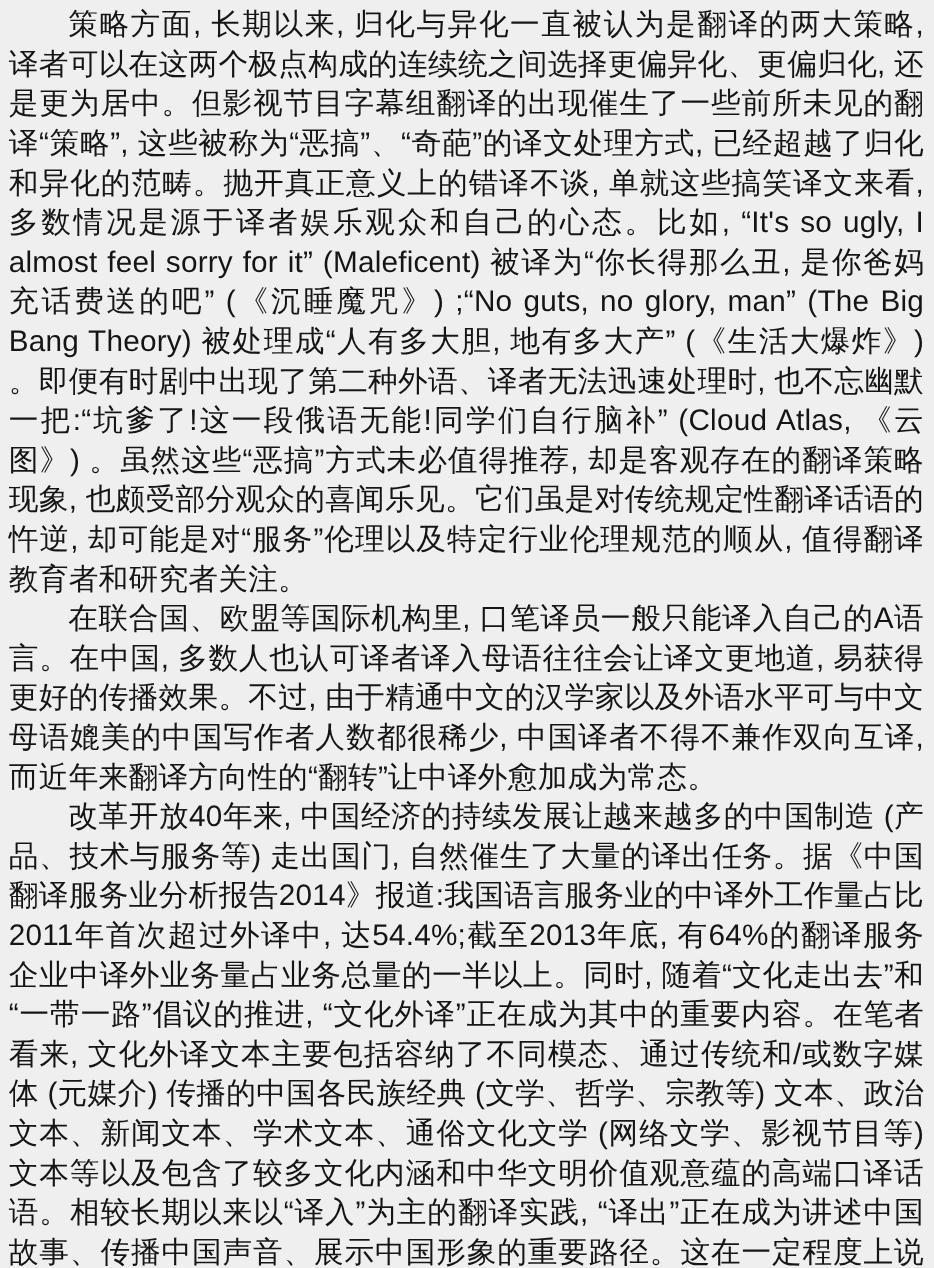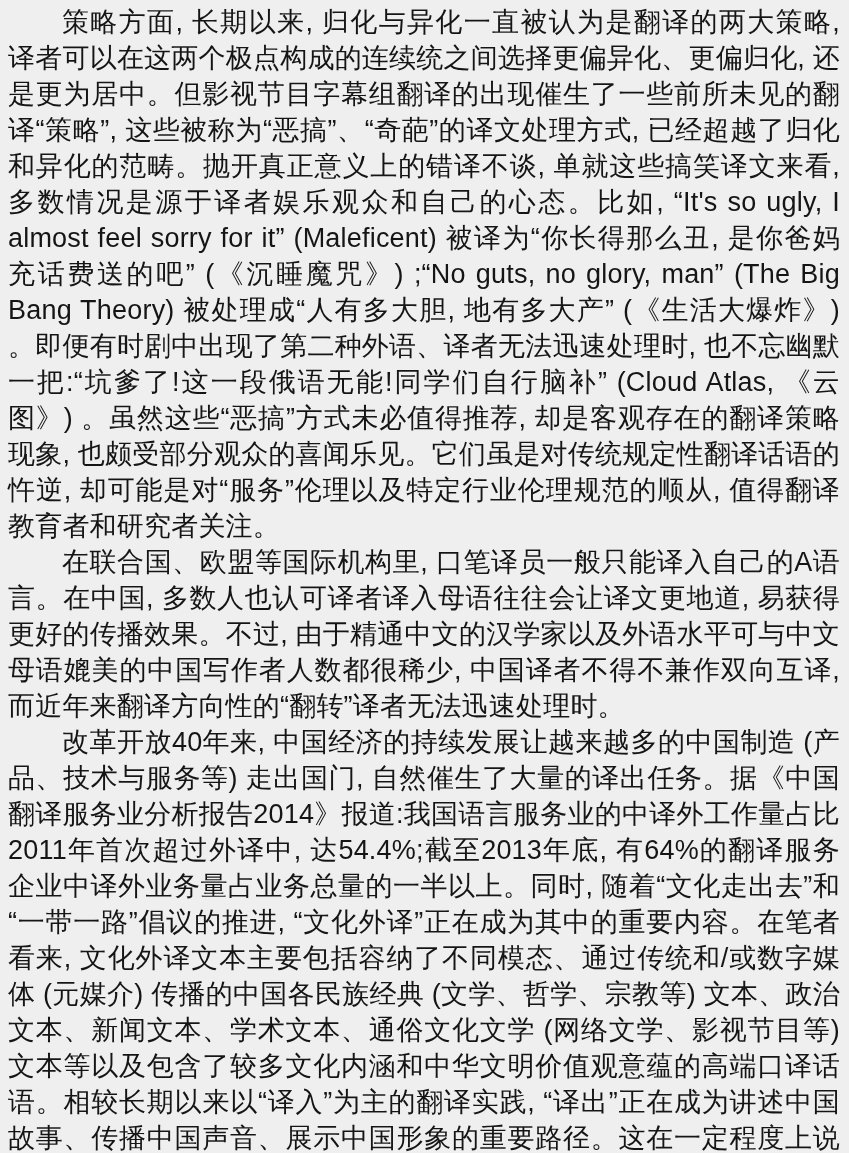--- a/index.html
+++ b/index.html
@@ -31,15 +31,15 @@
     text-indent: 2em;
     word-break: normal;
     letter-spacing: 0.2px;
   }
 </style>
 </head>
 <body>
 
 <main class="page">
   <p>策略方面, 长期以来, 归化与异化一直被认为是翻译的两大策略, 译者可以在这两个极点构成的连续统之间选择更偏异化、更偏归化, 还是更为居中。但影视节目字幕组翻译的出现催生了一些前所未见的翻译“策略”, 这些被称为“恶搞”、“奇葩”的译文处理方式, 已经超越了归化和异化的范畴。抛开真正意义上的错译不谈, 单就这些搞笑译文来看, 多数情况是源于译者娱乐观众和自己的心态。比如, “It's so ugly, I almost feel sorry for it” (Maleficent) 被译为“你长得那么丑, 是你爸妈充话费送的吧” (《沉睡魔咒》) ;“No guts, no glory, man” (The Big Bang Theory) 被处理成“人有多大胆, 地有多大产” (《生活大爆炸》) 。即便有时剧中出现了第二种外语、译者无法迅速处理时, 也不忘幽默一把:“坑爹了!这一段俄语无能!同学们自行脑补” (Cloud Atlas, 《云图》) 。虽然这些“恶搞”方式未必值得推荐, 却是客观存在的翻译策略现象, 也颇受部分观众的喜闻乐见。它们虽是对传统规定性翻译话语的忤逆, 却可能是对“服务”伦理以及特定行业伦理规范的顺从, 值得翻译教育者和研究者关注。</p>
-  <p>在联合国、欧盟等国际机构里, 口笔译员一般只能译入自己的A语言。在中国, 多数人也认可译者译入母语往往会让译文更地道, 易获得更好的传播效果。不过, 由于精通中文的汉学家以及外语水平可与中文母语媲美的中国写作者人数都很稀少, 中国译者不得不兼作双向互译, 而近年来翻译方向性的“翻转”译者无法迅速处理时。</p>
+  <p>在联合国、欧盟等国际机构里, 口笔译员一般只能译入自己的A语言。在中国, 多数人也认可译者译入母语往往会让译文更地道, 易获得更好的传播效果。不过, 由于精通中文的汉学家以及外语水平可与中文母语媲美的中国写作者人数都很稀少, 中国译者不得不兼作双向互译, 而近年来翻译方向性的“翻转”让中译外愈加成为常态。</p>
   <p>改革开放40年来, 中国经济的持续发展让越来越多的中国制造 (产品、技术与服务等) 走出国门, 自然催生了大量的译出任务。据《中国翻译服务业分析报告2014》报道:我国语言服务业的中译外工作量占比2011年首次超过外译中, 达54.4%;截至2013年底, 有64%的翻译服务企业中译外业务量占业务总量的一半以上。同时, 随着“文化走出去”和“一带一路”倡议的推进, “文化外译”正在成为其中的重要内容。在笔者看来, 文化外译文本主要包括容纳了不同模态、通过传统和/或数字媒体 (元媒介) 传播的中国各民族经典 (文学、哲学、宗教等) 文本、政治文本、新闻文本、学术文本、通俗文化文学 (网络文学、影视节目等) 文本等以及包含了较多文化内涵和中华文明价值观意蕴的高端口译话语。相较长期以来以“译入”为主的翻译实践, “译出”正在成为讲述中国故事、传播中国声音、展示中国形象的重要路径。这在一定程度上说明, 中国翻译的方向性发生了“翻转”。</p>
 </main>
 
 </body></html>

